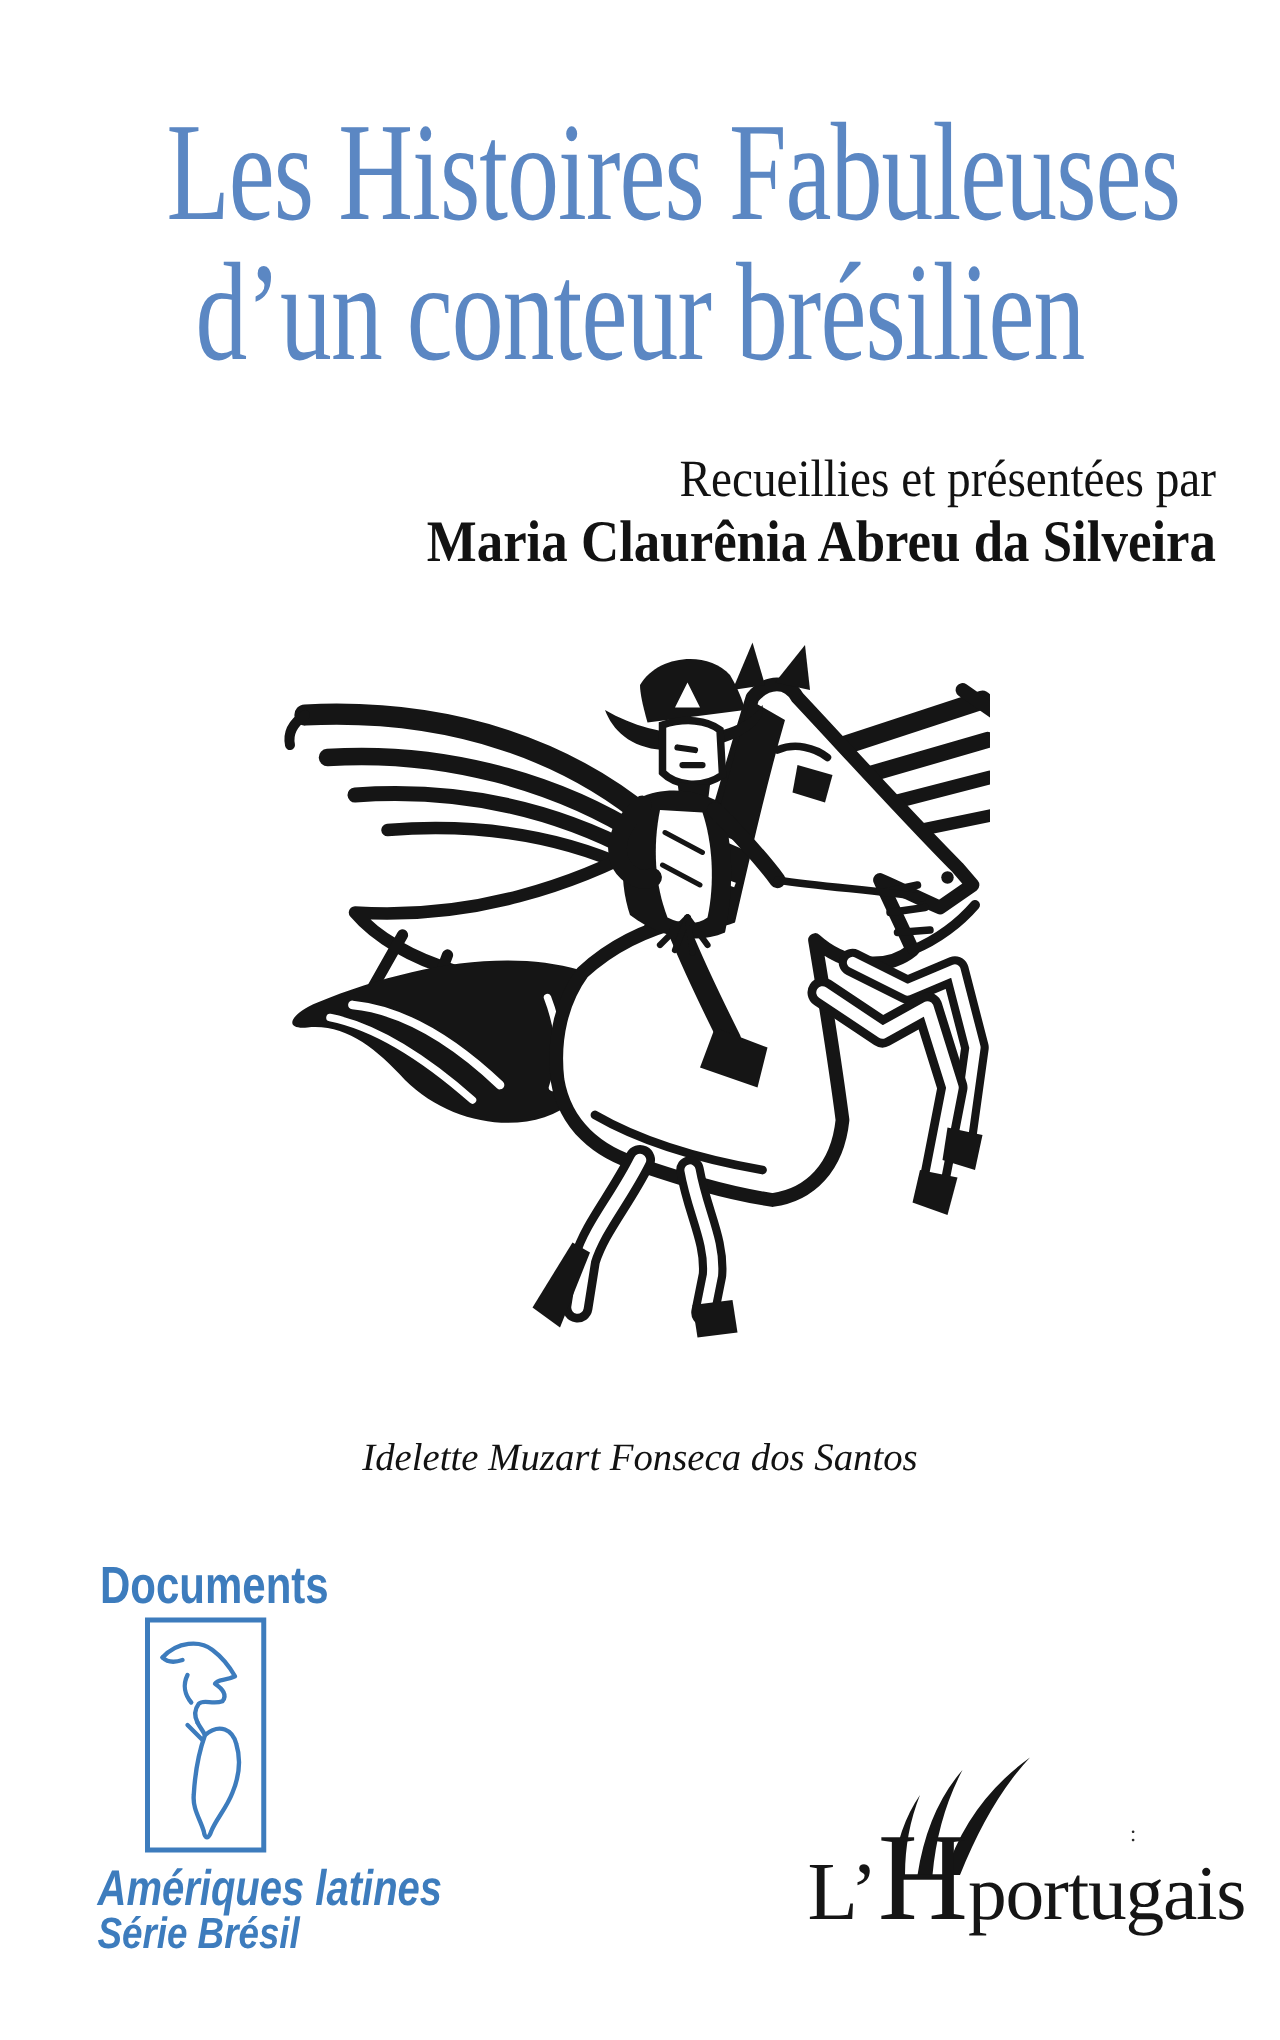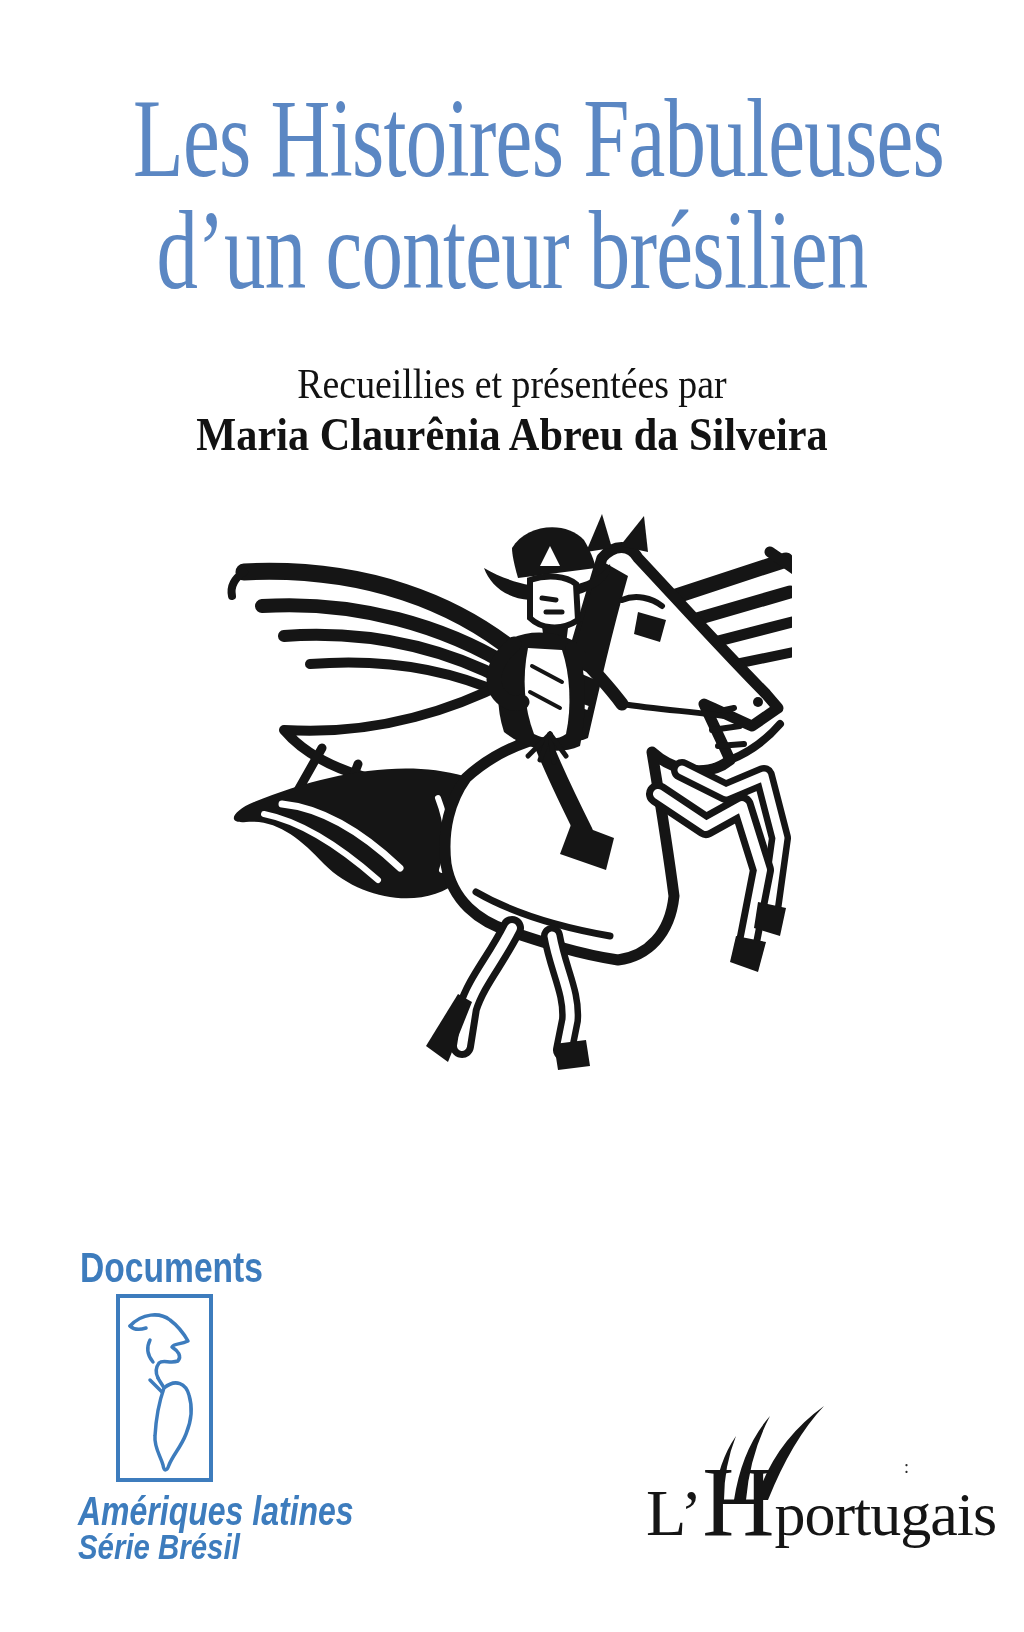--- a/index.html
+++ b/index.html
@@ -13,21 +13,21 @@
   }
   
   .title{position:absolute;top:82px;left:0;width:100%;text-align:center;}
   .title-line{
     font-size:112px;line-height:112px;font-weight:normal;
     color:#5b87c3;
     transform:scaleX(.74);transform-origin:50% 50%;
     white-space:nowrap;letter-spacing:-1px;
   }
   
-  .byline{position:absolute;top:360px;left:0;width:100%;text-align:center;color:#121212;}
+  .byline{position:absolute;top:360px;left:0;width:100%;text-align:right;color:#121212;}
   .byline-intro{
     font-size:42px;line-height:48px;
     transform:scaleX(.9);transform-origin:50% 50%;white-space:nowrap;
   }
   .byline-author{
     font-size:47px;line-height:52px;font-weight:bold;
     transform:scaleX(.9);transform-origin:50% 50%;white-space:nowrap;
   }
   
   .art{position:absolute;left:210px;top:506px;width:582px;height:566px;}
@@ -194,20 +194,21 @@
       <g stroke="#151515" stroke-width="5" stroke-linecap="round">
         <path d="M340,228 L318,250"></path>
           <path d="M340,228 L330,254"></path>
         <path d="M340,228 L344,256"></path>
           <path d="M340,228 L356,250"></path>
       </g>
     </svg>
   </div>
 
   <div class="translation">
+    <div>Idelette Muzart Fonseca dos Santos</div>
   </div>
 
   <div class="collection">
     <div class="doc-label">Documents</div>
     <div class="logo-box">
       <svg viewBox="0 0 89 180" xmlns="http://www.w3.org/2000/svg">
         <g fill="none" stroke="#3d7cbd" stroke-width="3.5" stroke-linecap="round" stroke-linejoin="round">
 
           <path d="M10,28 C22,15 40,14 50,22 C58,28 64,36 68,43 C60,47 54,45 52,49 C58,53 62,58 58,63 C50,66 43,61 39,65 C36,69 35,74 38,80"></path>
           <path d="M10,28 C14,32 20,32 26,30"></path>

